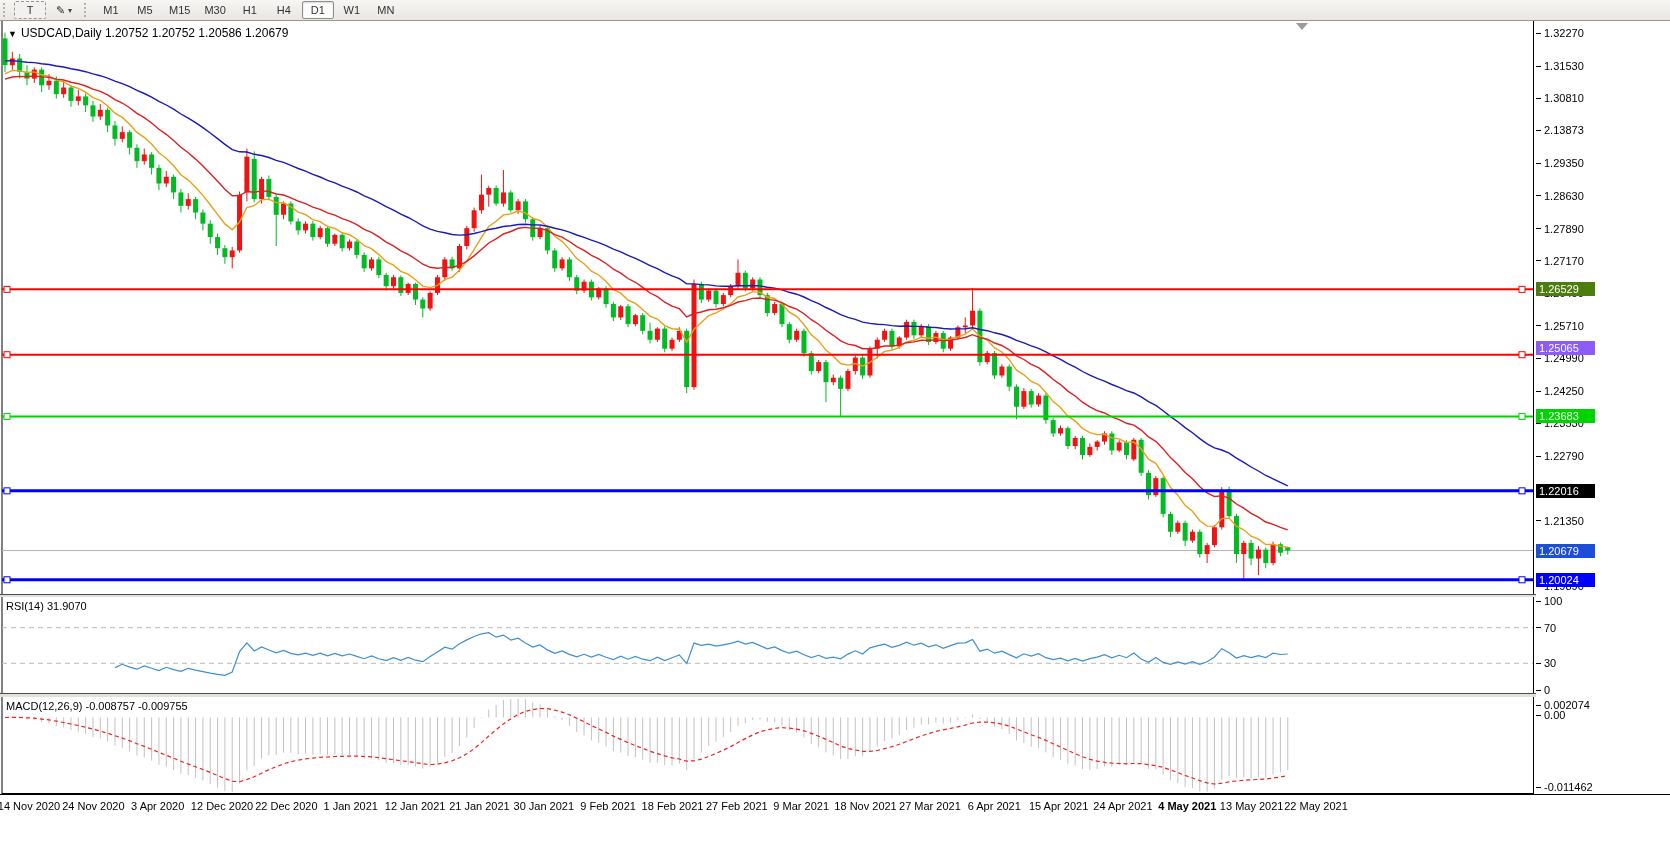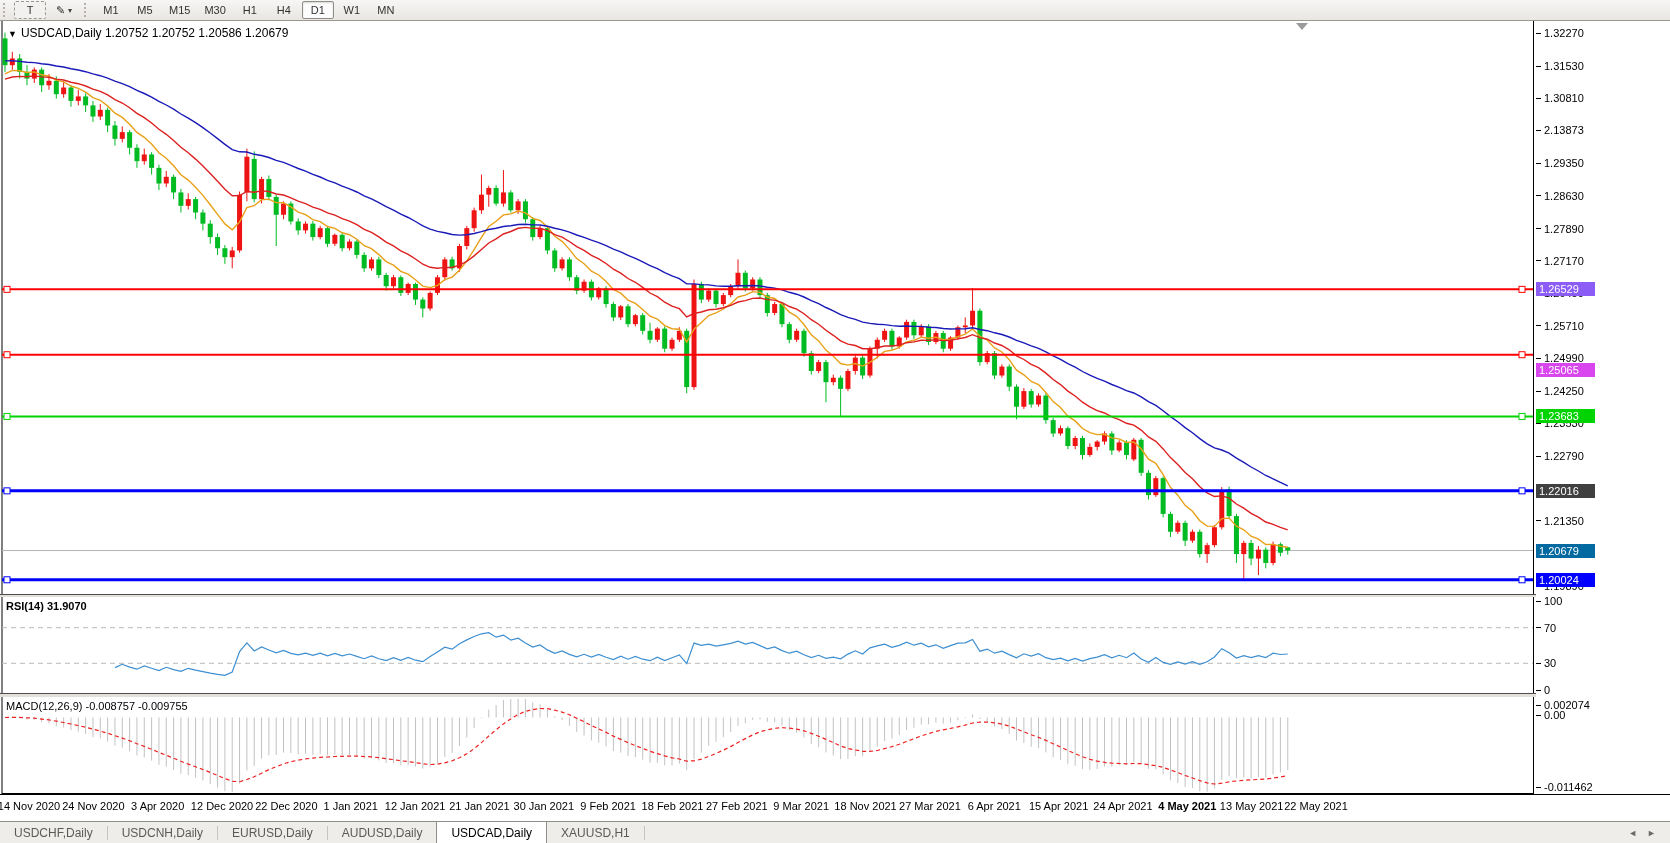--- a/index.html
+++ b/index.html
@@ -26,21 +26,21 @@
   #xaxis-split{position:absolute;left:0;top:794px;width:1670px;height:1px;background:#000;}
   
   #price-axis{position:absolute;left:1536px;top:21px;width:134px;height:773px;background:#fff;}
   .tick{position:absolute;left:0;width:5px;height:1px;background:#000;}
   .ticklabel{position:absolute;left:8px;font-size:11px;color:#000;white-space:nowrap;}
   .pricetag{position:absolute;left:0;font-size:11px;color:#fff;padding:1px 4px 1px 3px;line-height:12px;white-space:nowrap;min-width:52px;}
   
   .overlay{position:absolute;font-size:11px;color:#000;white-space:nowrap;z-index:5;}
   #chart-title{left:8px;top:26px;font-size:12px;}
   #chart-title .tri{font-size:9px;margin-right:4px;}
-  #rsi-label{left:6px;top:600px;font-weight:bold;}
+  #rsi-label{left:6px;top:600px;}
   #macd-label{left:6px;top:700px;}
   
   #date-axis{position:absolute;left:0;top:795px;width:1670px;height:26px;background:#fff;}
   .datelabel{position:absolute;top:5px;transform:translateX(-50%);font-size:11px;color:#000;white-space:nowrap;}
   
   #tabbar{position:absolute;left:0;top:821px;width:1670px;height:22px;background:#efedea;
     border-top:1px solid #8f8d88;display:flex;align-items:stretch;font-size:12px;color:#5a5a5a;}
   .tab{display:flex;align-items:center;padding:0 14px;cursor:default;position:relative;}
   .tab.active{background:#fff;color:#000;border-left:1px solid #8f8d88;border-right:1px solid #8f8d88;margin-top:-1px;border-top:1px solid #8f8d88;}
   .tabsep{width:1px;background:#c8c5c0;margin:4px 0;}
@@ -694,26 +694,26 @@
       <div class="tick" style="top: 642px;"></div>
       <div class="ticklabel" style="top: 636.3px;">30</div>
       <div class="tick" style="top: 669px;"></div>
       <div class="ticklabel" style="top: 663px;">0</div>
       <div class="tick" style="top: 684px;"></div>
       <div class="ticklabel" style="top: 678px;">0.002074</div>
       <div class="tick" style="top: 694px;"></div>
       <div class="ticklabel" style="top: 688px;">0.00</div>
       <div class="tick" style="top: 766px;"></div>
       <div class="ticklabel" style="top: 760px;">-0.011462</div>
-      <div class="pricetag" style="top: 261.354px; background: #8b5cf6;">1.26529</div>
-      <div class="pricetag" style="top: 342px; background: #d946ef;">1.25065</div>
+      <div class="pricetag" style="top: 261.354px; background: #4d7c0f;">1.26529</div>
+      <div class="pricetag" style="top: 320px; background: #8b5cf6;">1.25065</div>
       <div class="pricetag" style="top: 388.419px; background: rgb(0, 212, 0);">1.23683</div>
-      <div class="pricetag" style="top: 462.845px; background: #404040;">1.22016</div>
+      <div class="pricetag" style="top: 462.845px; background: #000000;">1.22016</div>
       <div class="pricetag" style="top: 551.782px; background: rgb(0, 0, 255);">1.20024</div>
-      <div class="pricetag" style="top: 522.538px; background: #0369a1;">1.20679</div>
+      <div class="pricetag" style="top: 522.538px; background: #1d4ed8;">1.20679</div>
     </div>
   <div id="date-axis">
       <div class="datelabel" style="left: 29px;">14 Nov 2020</div>
       <div class="datelabel" style="left: 93.35px;">24 Nov 2020</div>
       <div class="datelabel" style="left: 157.7px;">3 Apr 2020</div>
       <div class="datelabel" style="left: 222.05px;">12 Dec 2020</div>
       <div class="datelabel" style="left: 286.4px;">22 Dec 2020</div>
       <div class="datelabel" style="left: 350.75px;">1 Jan 2021</div>
       <div class="datelabel" style="left: 415.1px;">12 Jan 2021</div>
       <div class="datelabel" style="left: 479.45px;">21 Jan 2021</div>
@@ -725,31 +725,13 @@
       <div class="datelabel" style="left: 865.55px;">18 Nov 2021</div>
       <div class="datelabel" style="left: 929.9px;">27 Mar 2021</div>
       <div class="datelabel" style="left: 994.25px;">6 Apr 2021</div>
       <div class="datelabel" style="left: 1058.6px;">15 Apr 2021</div>
       <div class="datelabel" style="left: 1122.95px;">24 Apr 2021</div>
       <div class="datelabel" style="left: 1187.3px; font-weight: bold;">4 May 2021</div>
       <div class="datelabel" style="left: 1251.65px;">13 May 2021</div>
       <div class="datelabel" style="left: 1316px;">22 May 2021</div>
     </div>
 
-  <div id="tabbar">
-    <div id="tabs-holder" style="display:flex;align-items:stretch;">
-        <div class="tab">USDCHF,Daily</div>
-        <div class="tabsep"></div>
-        <div class="tab">USDCNH,Daily</div>
-        <div class="tabsep"></div>
-        <div class="tab">EURUSD,Daily</div>
-        <div class="tabsep"></div>
-        <div class="tab">AUDUSD,Daily</div>
-        <div class="tab active">USDCAD,Daily</div>
-        <div class="tab">XAUUSD,H1</div>
-        <div class="tabsep"></div>
-      </div>
-    <div id="tab-scroll">
-      <span>◄</span>
-      <span>►</span>
-    </div>
-  </div>
 </div>
 
 </body></html>

